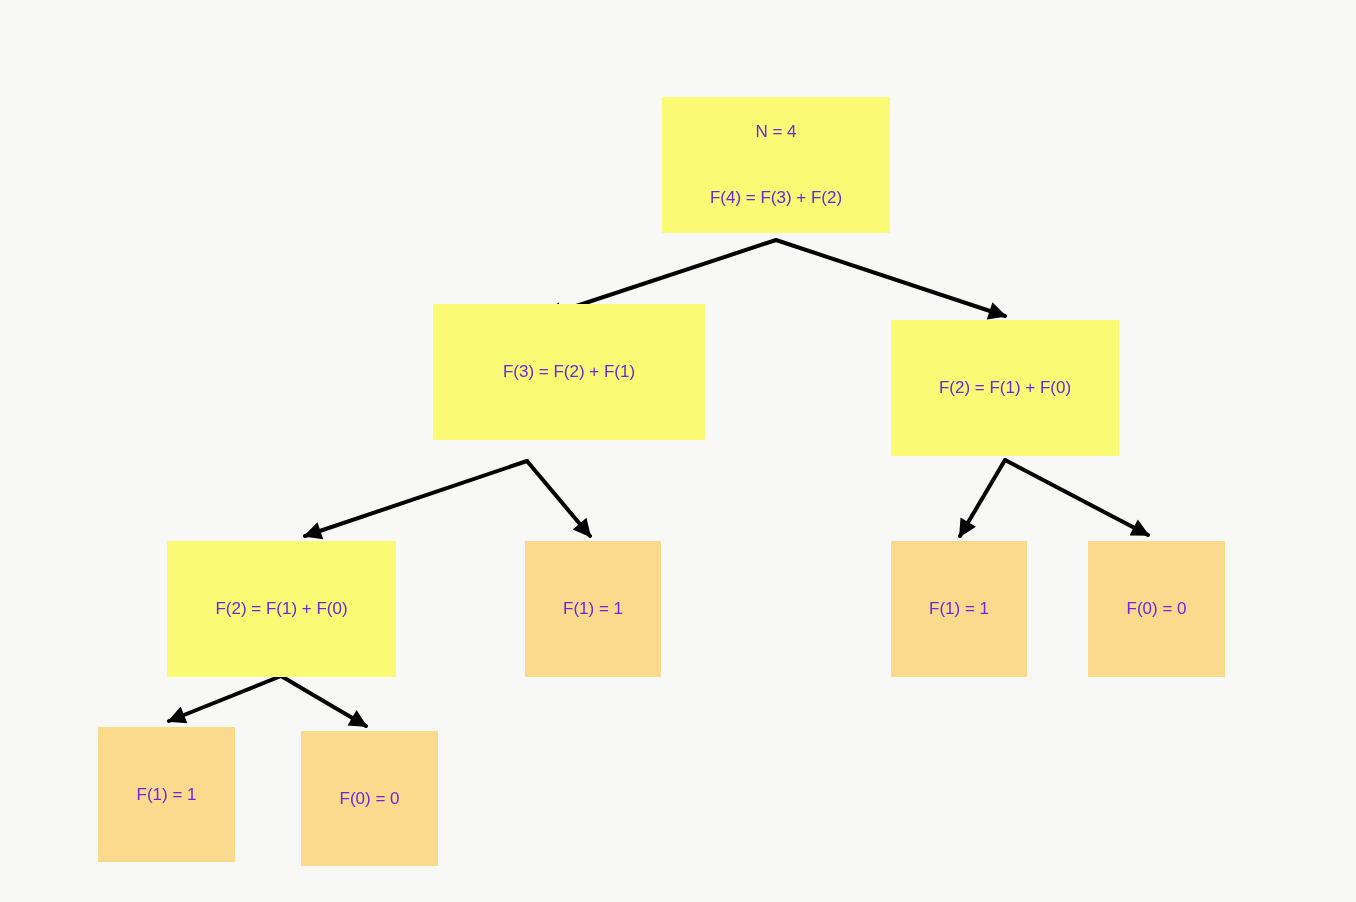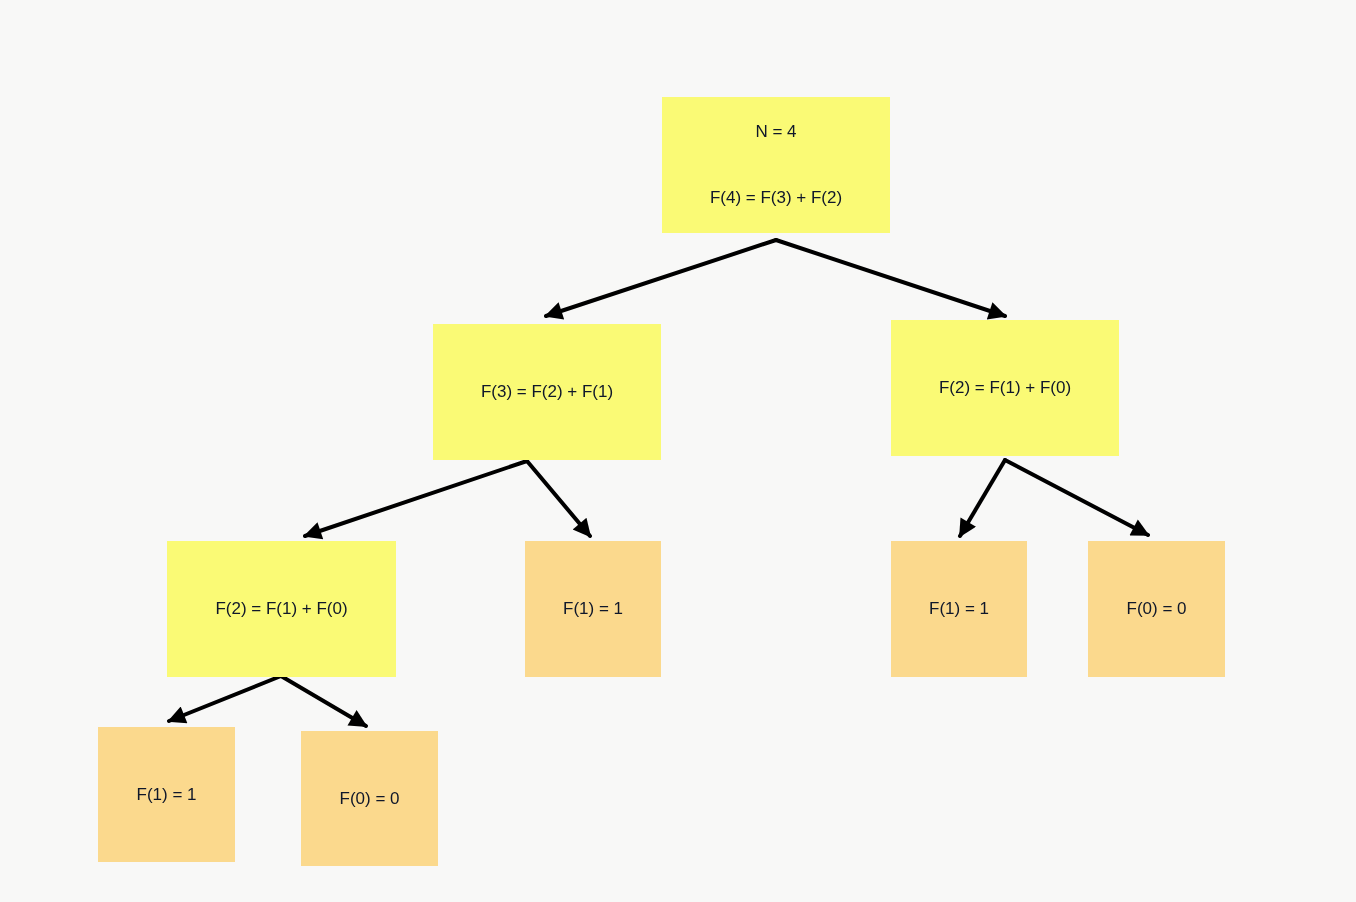--- a/index.html
+++ b/index.html
@@ -34,21 +34,21 @@
   #arrowhead path {
     fill: #000000;
   }
   .node {
     position: absolute;
     display: flex;
     flex-direction: column;
     align-items: center;
     justify-content: center;
     text-align: left;
-    color: #0f172a;
+    color: #6d28d9;
     font-size: 17px;
     line-height: 30px;
     gap: 36px;
   }
 </style>
 </head>
 <body>
 
 <div class="canvas" style="background-color: rgb(248, 248, 247);">
 
@@ -68,21 +68,21 @@
       <line class="edge" x1="281" y1="676" x2="169" y2="721" marker-end="url(#arrowhead)"></line>
       <line class="edge" x1="281" y1="676" x2="366" y2="726" marker-end="url(#arrowhead)"></line>
     </g>
   </svg>
 
   <div class="node" style="left: 662px; top: 97px; width: 228px; height: 136px; background-color: rgb(250, 250, 117);">
     <span>N = 4</span>
     <span>F(4) = F(3) + F(2)</span>
   </div>
 
-  <div class="node" style="left: 433px; top: 324px; width: 228px; height: 136px; background-color: rgb(250, 250, 117);">
+  <div class="node" style="left: 433px; top: 304px; width: 272px; height: 136px; background-color: rgb(250, 250, 117);">
     <span>F(3) = F(2) + F(1)</span>
   </div>
 
   <div class="node" style="left: 891px; top: 320px; width: 228px; height: 136px; background-color: rgb(250, 250, 117);">
     <span>F(2) = F(1) + F(0)</span>
   </div>
 
   <div class="node" style="left: 167px; top: 541px; width: 229px; height: 136px; background-color: rgb(250, 250, 117);">
     <span>F(2) = F(1) + F(0)</span>
   </div>

